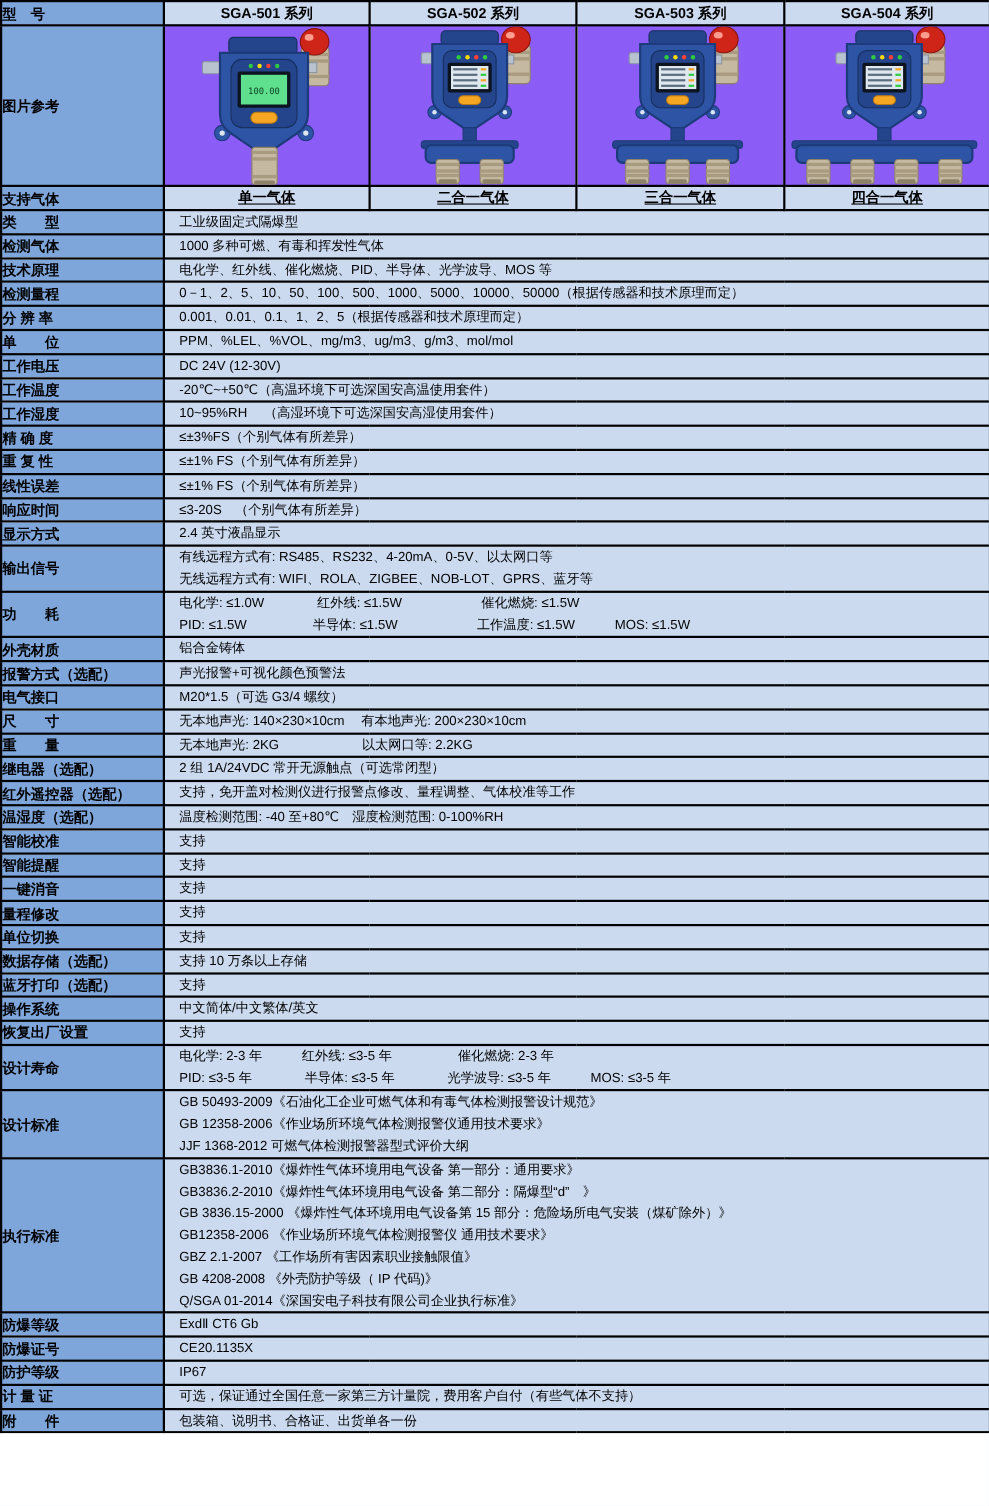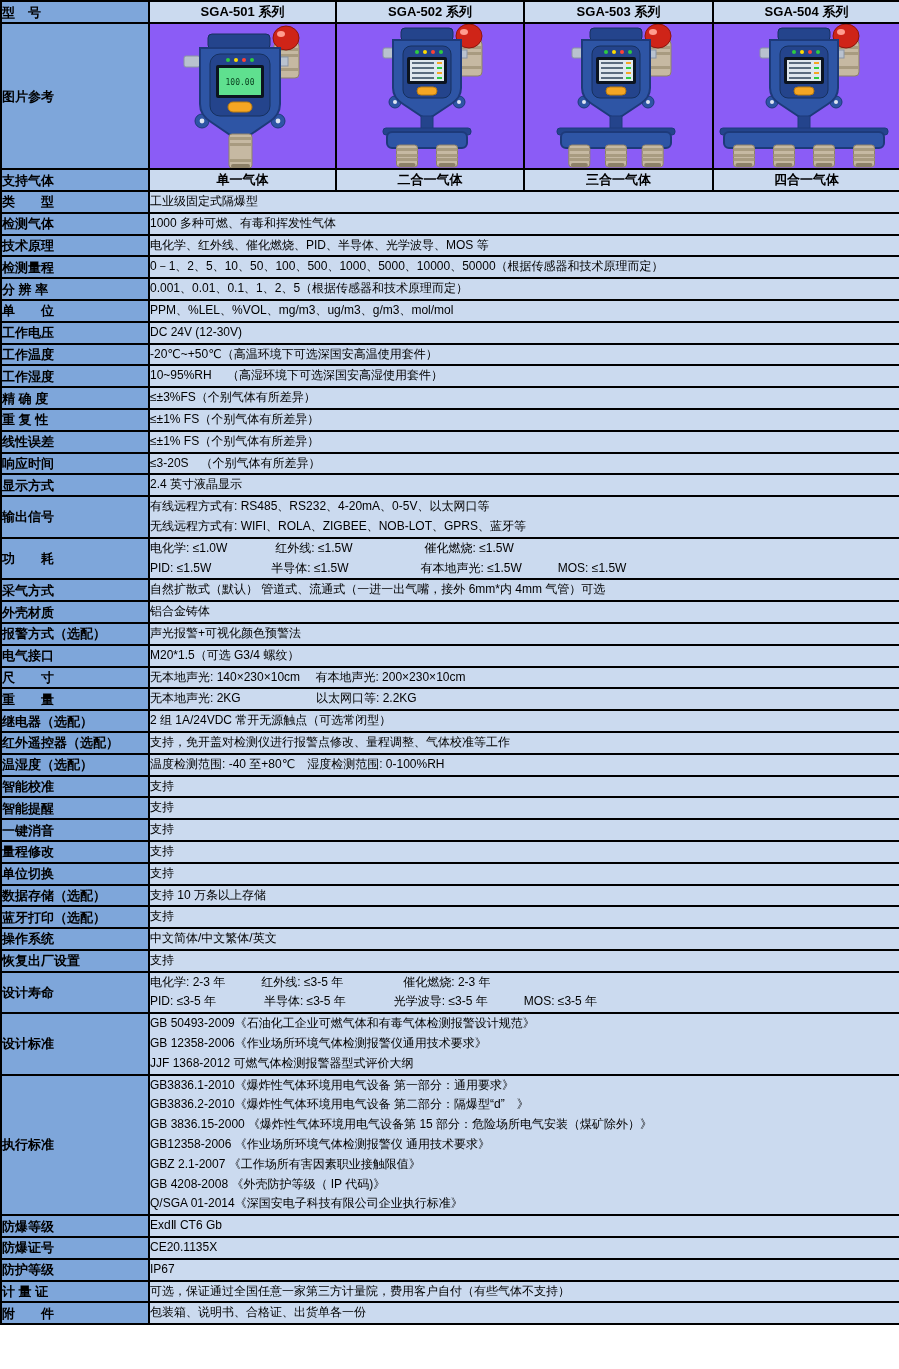--- a/index.html
+++ b/index.html
@@ -1,22 +1,22 @@
 <!DOCTYPE html>
 <html><head>
 <meta charset="utf-8">
 <style>
   html,body{margin:0;padding:0;background:#fff;}
   body{width:899px;font-family:"Liberation Sans","DejaVu Sans",sans-serif;color:#000;}
   table{border-collapse:collapse;width:899px;table-layout:fixed;background:#CBDAEF;}
   td{border:2px solid #000;padding:0;overflow:hidden;vertical-align:middle;}
   td.label{background:#7EA6DA;text-align:left;font-weight:bold;font-size:13px;line-height:15px;}
   td.model{background:#CBDAEF;text-align:center;font-weight:bold;font-size:13px;height:20px;}
-  td.gas{background:#CBDAEF;text-align:center;font-weight:bold;font-size:13px;height:20px;}
-  td.value{background:#CBDAEF;padding-left:0;}
+  td.gas{background:#CBDAEF;text-align:center;font-weight:bold;font-size:13px;height:20px;text-decoration:underline;}
+  td.value{background:#CBDAEF;padding-left:13px;}
   td.imgcell{background:#8b5cf6;height:144px;text-align:center;vertical-align:middle;margin-top:17px;}
   .vline{line-height:19.8px;font-size:12px;white-space:pre;}
   svg{display:block;margin:0 auto;}
 </style>
 </head>
 <body>
 
 <table>
   <colgroup>
     <col style="width:148px">
@@ -347,27 +347,21 @@
         <td class="label">输出信号</td>
         <td class="value" colspan="4">
           <div class="vline">有线远程方式有: RS485、RS232、4-20mA、0-5V、以太网口等</div>
           <div class="vline">无线远程方式有: WIFI、ROLA、ZIGBEE、NOB-LOT、GPRS、蓝牙等</div>
         </td>
       </tr>
       <tr>
         <td class="label">功　　耗</td>
         <td class="value" colspan="4">
           <div class="vline">电化学: ≤1.0W　　　　红外线: ≤1.5W　　　　　　催化燃烧: ≤1.5W</div>
-          <div class="vline">PID: ≤1.5W　　　　　半导体: ≤1.5W　　　　　　有本地声光: ≤1.5W　　　MOS: ≤1.5W</div>
-        </td>
-      </tr>
-      <tr>
-        <td class="label">采气方式</td>
-        <td class="value" colspan="4">
-          <div class="vline">自然扩散式（默认） 管道式、流通式（一进一出气嘴，接外 6mm*内 4mm 气管）可选</div>
+          <div class="vline">PID: ≤1.5W　　　　　半导体: ≤1.5W　　　　　　工作温度: ≤1.5W　　　MOS: ≤1.5W</div>
         </td>
       </tr>
       <tr>
         <td class="label">外壳材质</td>
         <td class="value" colspan="4">
           <div class="vline">铝合金铸体</div>
         </td>
       </tr>
       <tr>
         <td class="label">报警方式（选配）</td>

